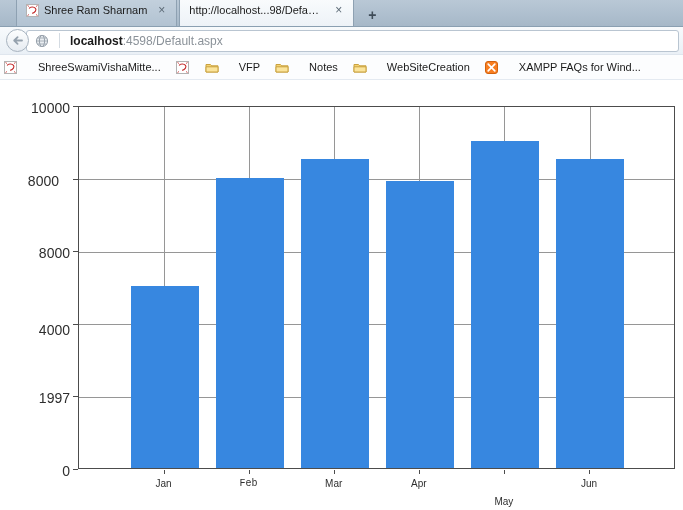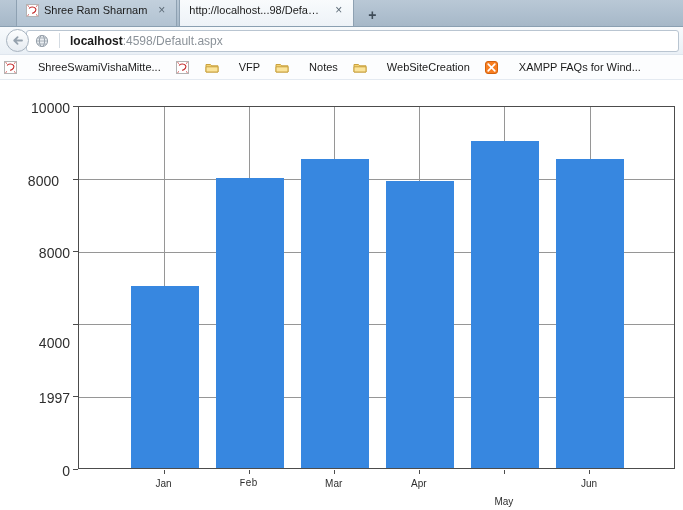--- a/index.html
+++ b/index.html
@@ -207,21 +207,21 @@
           <div class="bar" style="left: 306.8px; width: 68px; height: 287px; background: rgb(55, 135, 224); z-index: 2;"></div>
           <div class="gridv" style="left: 425.4px;"></div>
           <div class="bar" style="left: 391.9px; width: 68px; height: 327px; background: rgb(55, 135, 224); z-index: 2;"></div>
           <div class="gridv" style="left: 510.5px;"></div>
           <div class="bar" style="left: 477px; width: 68px; height: 309px; background: rgb(55, 135, 224); z-index: 2;"></div>
         </div>
     <div class="ylab" style="left: 18px; top: 383px;">0</div>
         <div class="ytick" style="left: 73px; top: 389px;"></div>
         <div class="ylab" style="left: 18px; top: 310.4px;">1997</div>
         <div class="ytick" style="left: 73px; top: 316.4px;"></div>
-        <div class="ylab" style="left: 18px; top: 255px;">4000</div>
+        <div class="ylab" style="left: 18px; top: 242px;">4000</div>
         <div class="ytick" style="left: 73px; top: 243.8px;"></div>
         <div class="ylab" style="left: 18px; top: 165.2px;">8000</div>
         <div class="ytick" style="left: 73px; top: 171.2px;"></div>
         <div class="ylab" style="left: 7px; top: 92.6px;">8000</div>
         <div class="ytick" style="left: 73px; top: 98.6px;"></div>
         <div class="ylab" style="left: 18px; top: 20px;">10000</div>
         <div class="ytick" style="left: 73px; top: 26px;"></div>
         <div class="xtick" style="left: 163.5px; top: 390px;"></div>
         <div class="xlab" style="left: 133.5px; top: 398px;">Jan</div>
         <div class="xtick" style="left: 248.6px; top: 390px;"></div>

